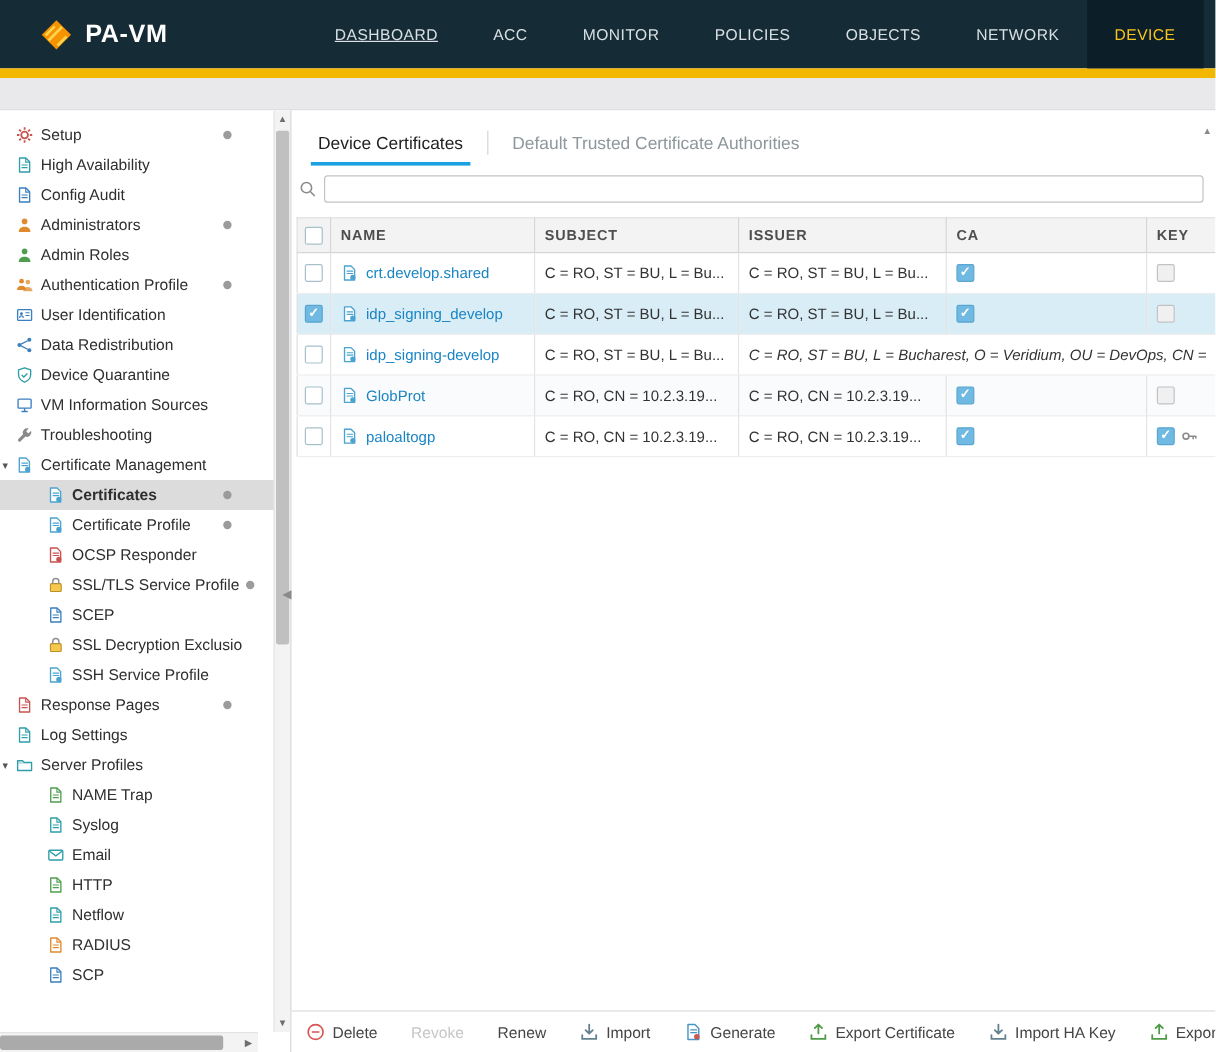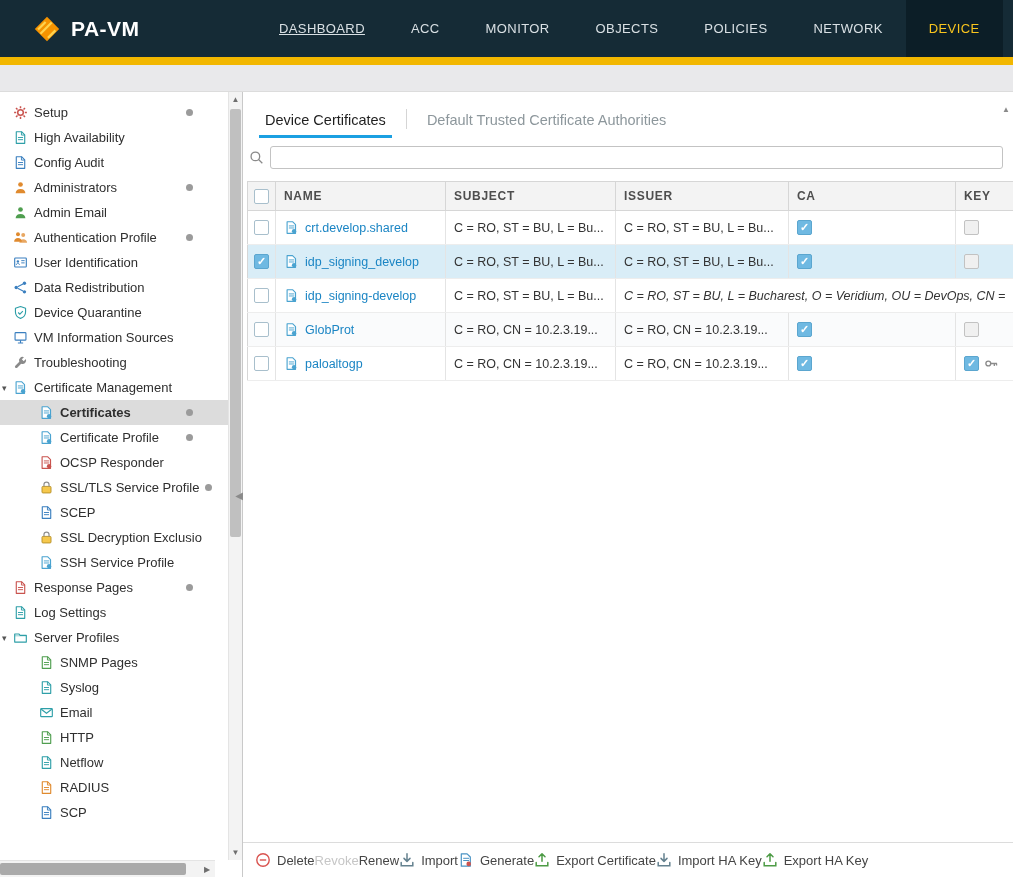--- a/index.html
+++ b/index.html
@@ -84,21 +84,21 @@
   td.nb { border-right:none; }
   td.ovf { position:relative; overflow:visible; }
   td.ovf .ovftext { position:absolute; left:8px; top:0; height:100%; display:flex; align-items:center; white-space:nowrap; z-index:2;font-style:italic; }
   .keycell { display:flex; align-items:center; gap:5px; }
 
   .cb { width:15px; height:15px; border:1px solid #a8bfcc; border-radius:2px; background:#fff; display:inline-flex; align-items:center; justify-content:center; vertical-align:middle; cursor:pointer; color:#fff; }
   .cb.dim { background:#f0f0f0; border-color:#c2c2c2; }
   .cb.checked { background:#6fb9e2; border-color:#5ba6cf; }
   .cb.checked::after { content:"✓"; font-size:11px; font-weight:bold; line-height:1; }
 
-  .toolbar { margin-top:auto; height:35px; border-top:1px solid #dcdcdc; display:flex; align-items:center; padding-left:12px; white-space:nowrap; overflow:hidden; background:#fff; }
+  .toolbar { margin-top:auto; height:35px; border-top:1px solid #dcdcdc; display:flex; align-items:center; gap:28px; padding-left:12px; white-space:nowrap; overflow:hidden; background:#fff; }
   .tbi { display:flex; align-items:center; gap:6px; font-size:13px; color:#454545; flex:none; cursor:pointer; }
   .tbi.disabled { color:#c6c6c6; cursor:default; }
 </style>
 </head>
 <body>
 
 <svg width="0" height="0" style="position:absolute">
   <defs>
     <symbol id="i-doc" viewBox="0 0 16 16">
       <path d="M3.5 1.8h5.6l3.4 3.4v9H3.5z" fill="#fff" stroke="currentColor" stroke-width="1.2" stroke-linejoin="round"></path>
@@ -199,24 +199,24 @@
     <div class="nav-item underline">
         <span class="nav-label">DASHBOARD</span>
       </div>
     <div class="nav-item">
         <span class="nav-label">ACC</span>
       </div>
     <div class="nav-item">
         <span class="nav-label">MONITOR</span>
       </div>
     <div class="nav-item">
+        <span class="nav-label">POLICIES</span>
+      </div>
+    <div class="nav-item">
         <span class="nav-label">OBJECTS</span>
-      </div>
-    <div class="nav-item">
-        <span class="nav-label">POLICIES</span>
       </div>
     <div class="nav-item">
         <span class="nav-label">NETWORK</span>
       </div>
     <div class="nav-item active">
         <span class="nav-label">DEVICE</span>
       </div>
   </div>
 </div>
 <div class="accentbar"></div>
@@ -250,21 +250,21 @@
         <svg class="ic c-orange">
             <use href="#i-person"></use>
           </svg>
         <span class="lbl">Administrators</span>
         <span class="dot"></span>
       </div>
       <div class="si">
         <svg class="ic c-green">
             <use href="#i-person"></use>
           </svg>
-        <span class="lbl">Admin Email</span>
+        <span class="lbl">Admin Roles</span>
       </div>
       <div class="si">
         <svg class="ic c-orange">
             <use href="#i-people"></use>
           </svg>
         <span class="lbl">Authentication Profile</span>
         <span class="dot"></span>
       </div>
       <div class="si">
         <svg class="ic c-blue">
@@ -365,21 +365,21 @@
         <span class="chev">▾</span>
         <svg class="ic c-teal">
             <use href="#i-folder"></use>
           </svg>
         <span class="lbl">Server Profiles</span>
       </div>
       <div class="si lvl2">
         <svg class="ic c-green">
             <use href="#i-doc"></use>
           </svg>
-        <span class="lbl">SNMP Pages</span>
+        <span class="lbl">NAME Trap</span>
       </div>
       <div class="si lvl2">
         <svg class="ic c-teal">
             <use href="#i-doc"></use>
           </svg>
         <span class="lbl">Syslog</span>
       </div>
       <div class="si lvl2">
         <svg class="ic c-teal">
             <use href="#i-envelope"></use>

